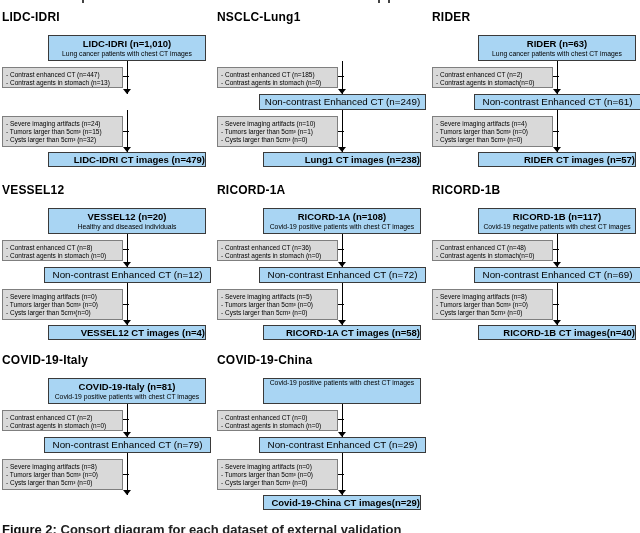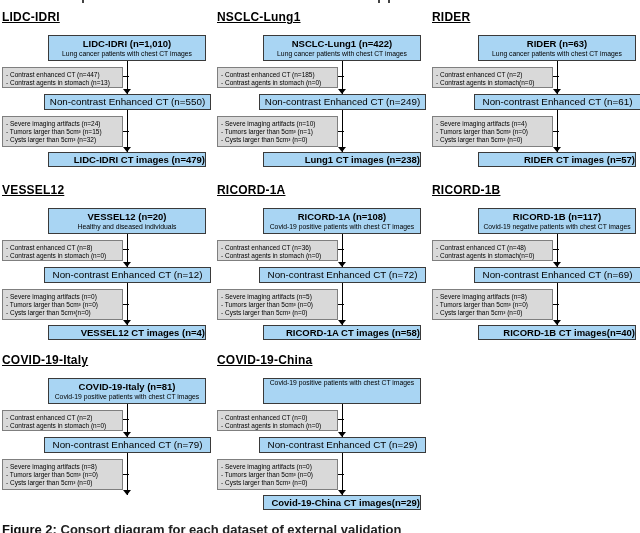--- a/index.html
+++ b/index.html
@@ -1,21 +1,21 @@
 <!DOCTYPE html>
 <html><head>
 <meta charset="utf-8">
 <style>
   * { box-sizing: border-box; margin: 0; padding: 0; }
   html,body { width:640px; height:533px; background:#ffffff; overflow:hidden;
               font-family:"Liberation Sans", sans-serif; color:#000; }
   #canvas { position:relative; width:640px; height:533px; background:#fff; overflow:hidden; }
 
   .chart { position:absolute; width:211px; height:162px; }
-  .sec-title { position:absolute; left:0; top:0; font-size:12px; font-weight:bold; letter-spacing:0.2px; white-space:nowrap;text-decoration:underline; }
+  .sec-title { position:absolute; left:0; top:0; font-size:12px; font-weight:bold; letter-spacing:0.2px; white-space:nowrap; }
 
   .box { position:absolute; border:1px solid #3a3a3a; }
   .blue { background:#a9d5f3; }
   .gray { background:#d9d9d9; border-color:#7f7f7f; }
 
   .main { left:46px; top:25px; width:158px; height:26px; text-align:center; overflow:visible; }
   .main-t { font-size:9.5px; font-weight:bold; line-height:12px; padding-top:2px; white-space:nowrap; }
   .main-s { font-size:6.8px; line-height:8px; white-space:nowrap; }
 
   .g1 { left:0; top:57px; width:121px; height:21px; padding:3px 0 0 3px; }
@@ -66,35 +66,30 @@
     <div class="hline h1"></div>
     <div class="hline h2"></div>
     <div class="larrow la1"></div>
     <div class="larrow la2"></div>
     <div class="arrow a1"></div>
     <div class="arrow a2"></div>
     <div class="box gray g1">
       <div>- Contrast enhanced CT (n=447)</div>
       <div>- Contrast agents in stomach (n=13)</div>
     </div>
-    <div class="box blue mid">Non-contrast Enhanced CT (n=550)</div>
     <div class="box gray g2">
       <div>- Severe imaging artifacts (n=24)</div>
       <div>- Tumors larger than 5cm³ (n=15)</div>
       <div>- Cysts larger than 5cm³ (n=32)</div>
     </div>
     <div class="box blue final">LIDC-IDRI CT images (n=479)</div>
   </div>
 
   <div class="chart" style="left:217px;top:10px">
     <div class="sec-title">NSCLC-Lung1</div>
-    <div class="box blue main">
-      <div class="main-t">NSCLC-Lung1 (n=422)</div>
-      <div class="main-s">Lung cancer patients with chest CT images</div>
-    </div>
     <div class="vline v1"></div>
     <div class="vline v2"></div>
     <div class="hline h1"></div>
     <div class="hline h2"></div>
     <div class="larrow la1"></div>
     <div class="larrow la2"></div>
     <div class="arrow a1"></div>
     <div class="arrow a2"></div>
     <div class="box gray g1">
       <div>- Contrast enhanced CT (n=185)</div>

